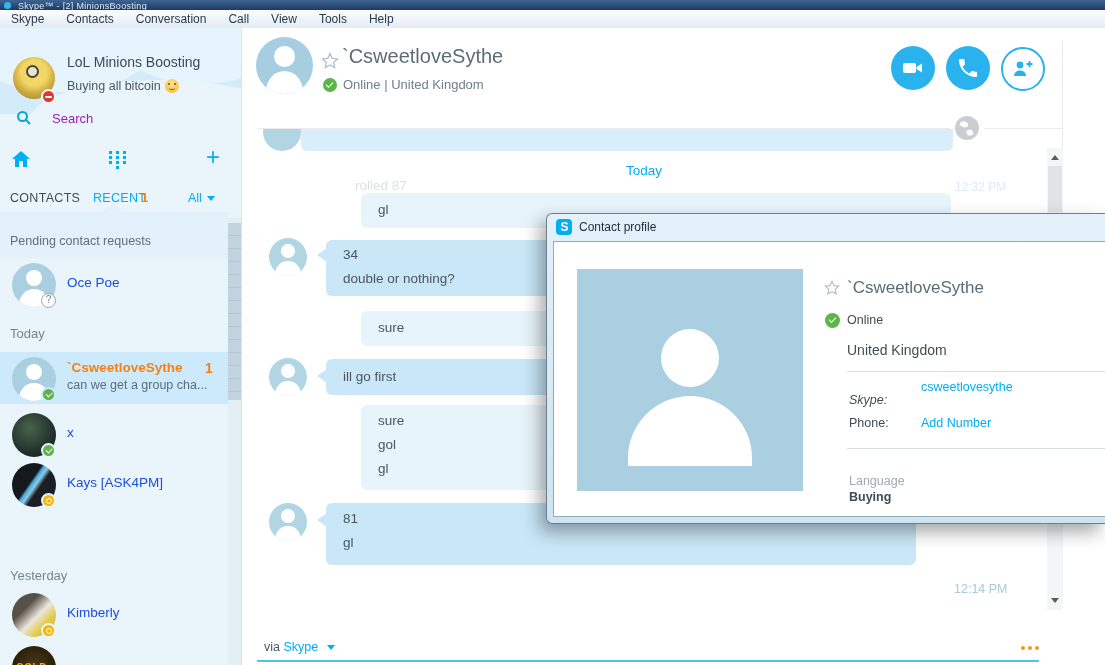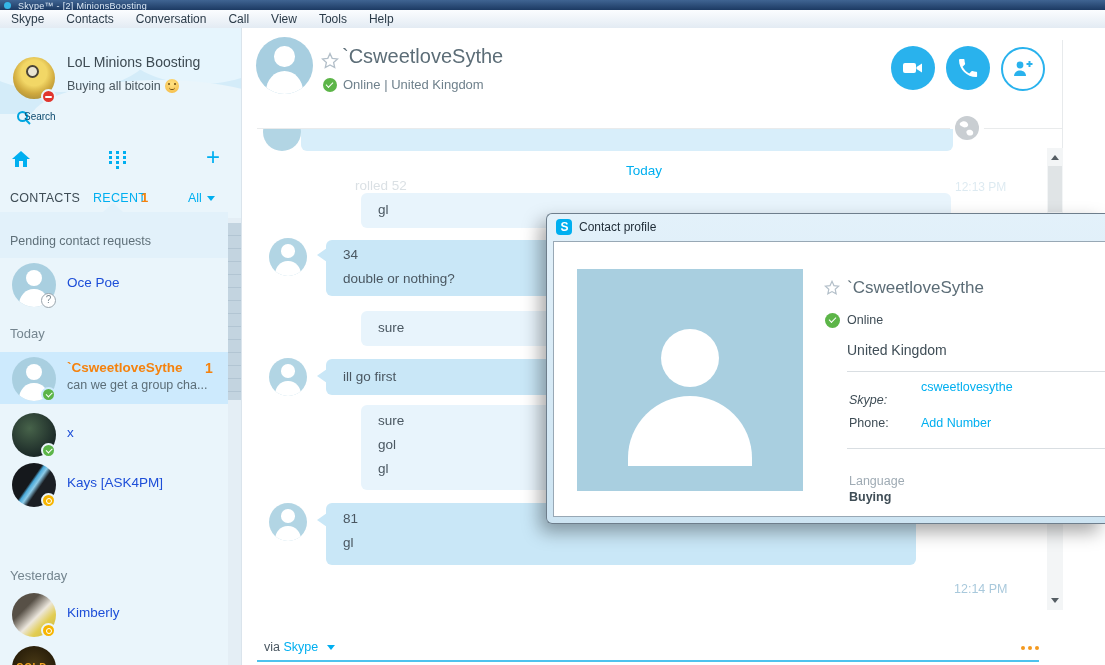--- a/index.html
+++ b/index.html
@@ -32,21 +32,21 @@
   #me-dnd{left:41px;top:61px;background:#e1352d;border:2px solid #eaf5fb;}
   #me-dnd:after{content:"";position:absolute;left:2px;top:4.5px;width:7px;height:2px;background:#fff;border-radius:1px;}
   #me-name{position:absolute;left:67px;top:26px;font-size:14px;color:#3d4a52;}
   #me-mood{position:absolute;left:67px;top:51px;font-size:12.5px;color:#49575f;}
   .smiley{display:inline-block;width:14px;height:14px;border-radius:50%;vertical-align:-3px;margin-left:4px;
     background:radial-gradient(circle at 50% 35%,#ffe284,#f4b73f);position:relative;}
   .smiley:before{content:"";position:absolute;left:3px;top:4px;width:2px;height:2px;background:#6b4a12;border-radius:50%;box-shadow:6px 0 0 #6b4a12;}
   .smiley:after{content:"";position:absolute;left:4px;top:7px;width:6px;height:3px;border-bottom:1.5px solid #6b4a12;border-radius:0 0 6px 6px;}
   #search-row{position:absolute;left:0;top:78px;width:228px;height:26px;}
   #search-row svg{position:absolute;left:16px;top:4px;}
-  #search-label{position:absolute;left:24px;top:5px;font-size:10px;color:#0c4a6e;}
+  #search-label{position:absolute;left:52px;top:5px;font-size:13px;color:#a21caf;}
   #nav-row{position:absolute;left:0;top:120px;width:228px;height:26px;}
   #nav-home{position:absolute;left:11px;top:2px;}
   #nav-dialpad{position:absolute;left:109px;top:3px;width:18px;height:20px;}
   #nav-dialpad i{position:absolute;width:3px;height:3px;background:#00aff0;}
   #nav-add{position:absolute;left:206px;top:-3px;font-size:24px;color:#00aff0;font-weight:400;line-height:24px;}
   #tabs-row{position:absolute;left:0;top:161px;width:228px;height:20px;font-size:12.5px;}
   #tab-contacts{position:absolute;left:10px;top:2px;color:#3f4d56;letter-spacing:.3px;}
   #tab-recent{position:absolute;left:93px;top:2px;color:#00aff0;letter-spacing:.3px;}
   #recent-badge{position:absolute;left:141px;top:1px;color:#f5820d;font-weight:bold;font-size:13px;}
   #filter-all{position:absolute;left:188px;top:2px;color:#00aff0;}
@@ -292,22 +292,22 @@
         <path d="M14 15 C17 14 20 16 19 19 C18 21 14 21 13 19 C12 17 12 16 14 15 Z" fill="#fff"></path>
       </svg>
   </div>
   <div id="chat-right-line"></div>
 
   <div id="messages">
     <div class="msg-avatar" style="left:21px;top:-16px"></div>
     <div class="bubble recv" style="left:59px;top:-28px;width:652px;height:50px;background:#d8eefa"></div>
 
     <div id="today-divider">Today</div>
-    <div id="faded-text">rolled 52</div>
-    <div id="faded-time">12:13 PM</div>
+    <div id="faded-text">rolled 87</div>
+    <div id="faded-time">12:32 PM</div>
 
     <div class="bubble sent" style="left:119px;top:64px;width:590px;height:35px">
       <span class="bline" style="top:9px">gl</span>
     </div>
 
     <div class="msg-avatar person" style="left:27px;top:109px"></div>
     <div class="bubble recv" style="left:84px;top:111px;width:628px;height:56px">
       <span class="tail-l" style="top:8px"></span>
       <span class="bline" style="top:7px">34</span>
       <span class="bline" style="top:31px">double or nothing?</span>

